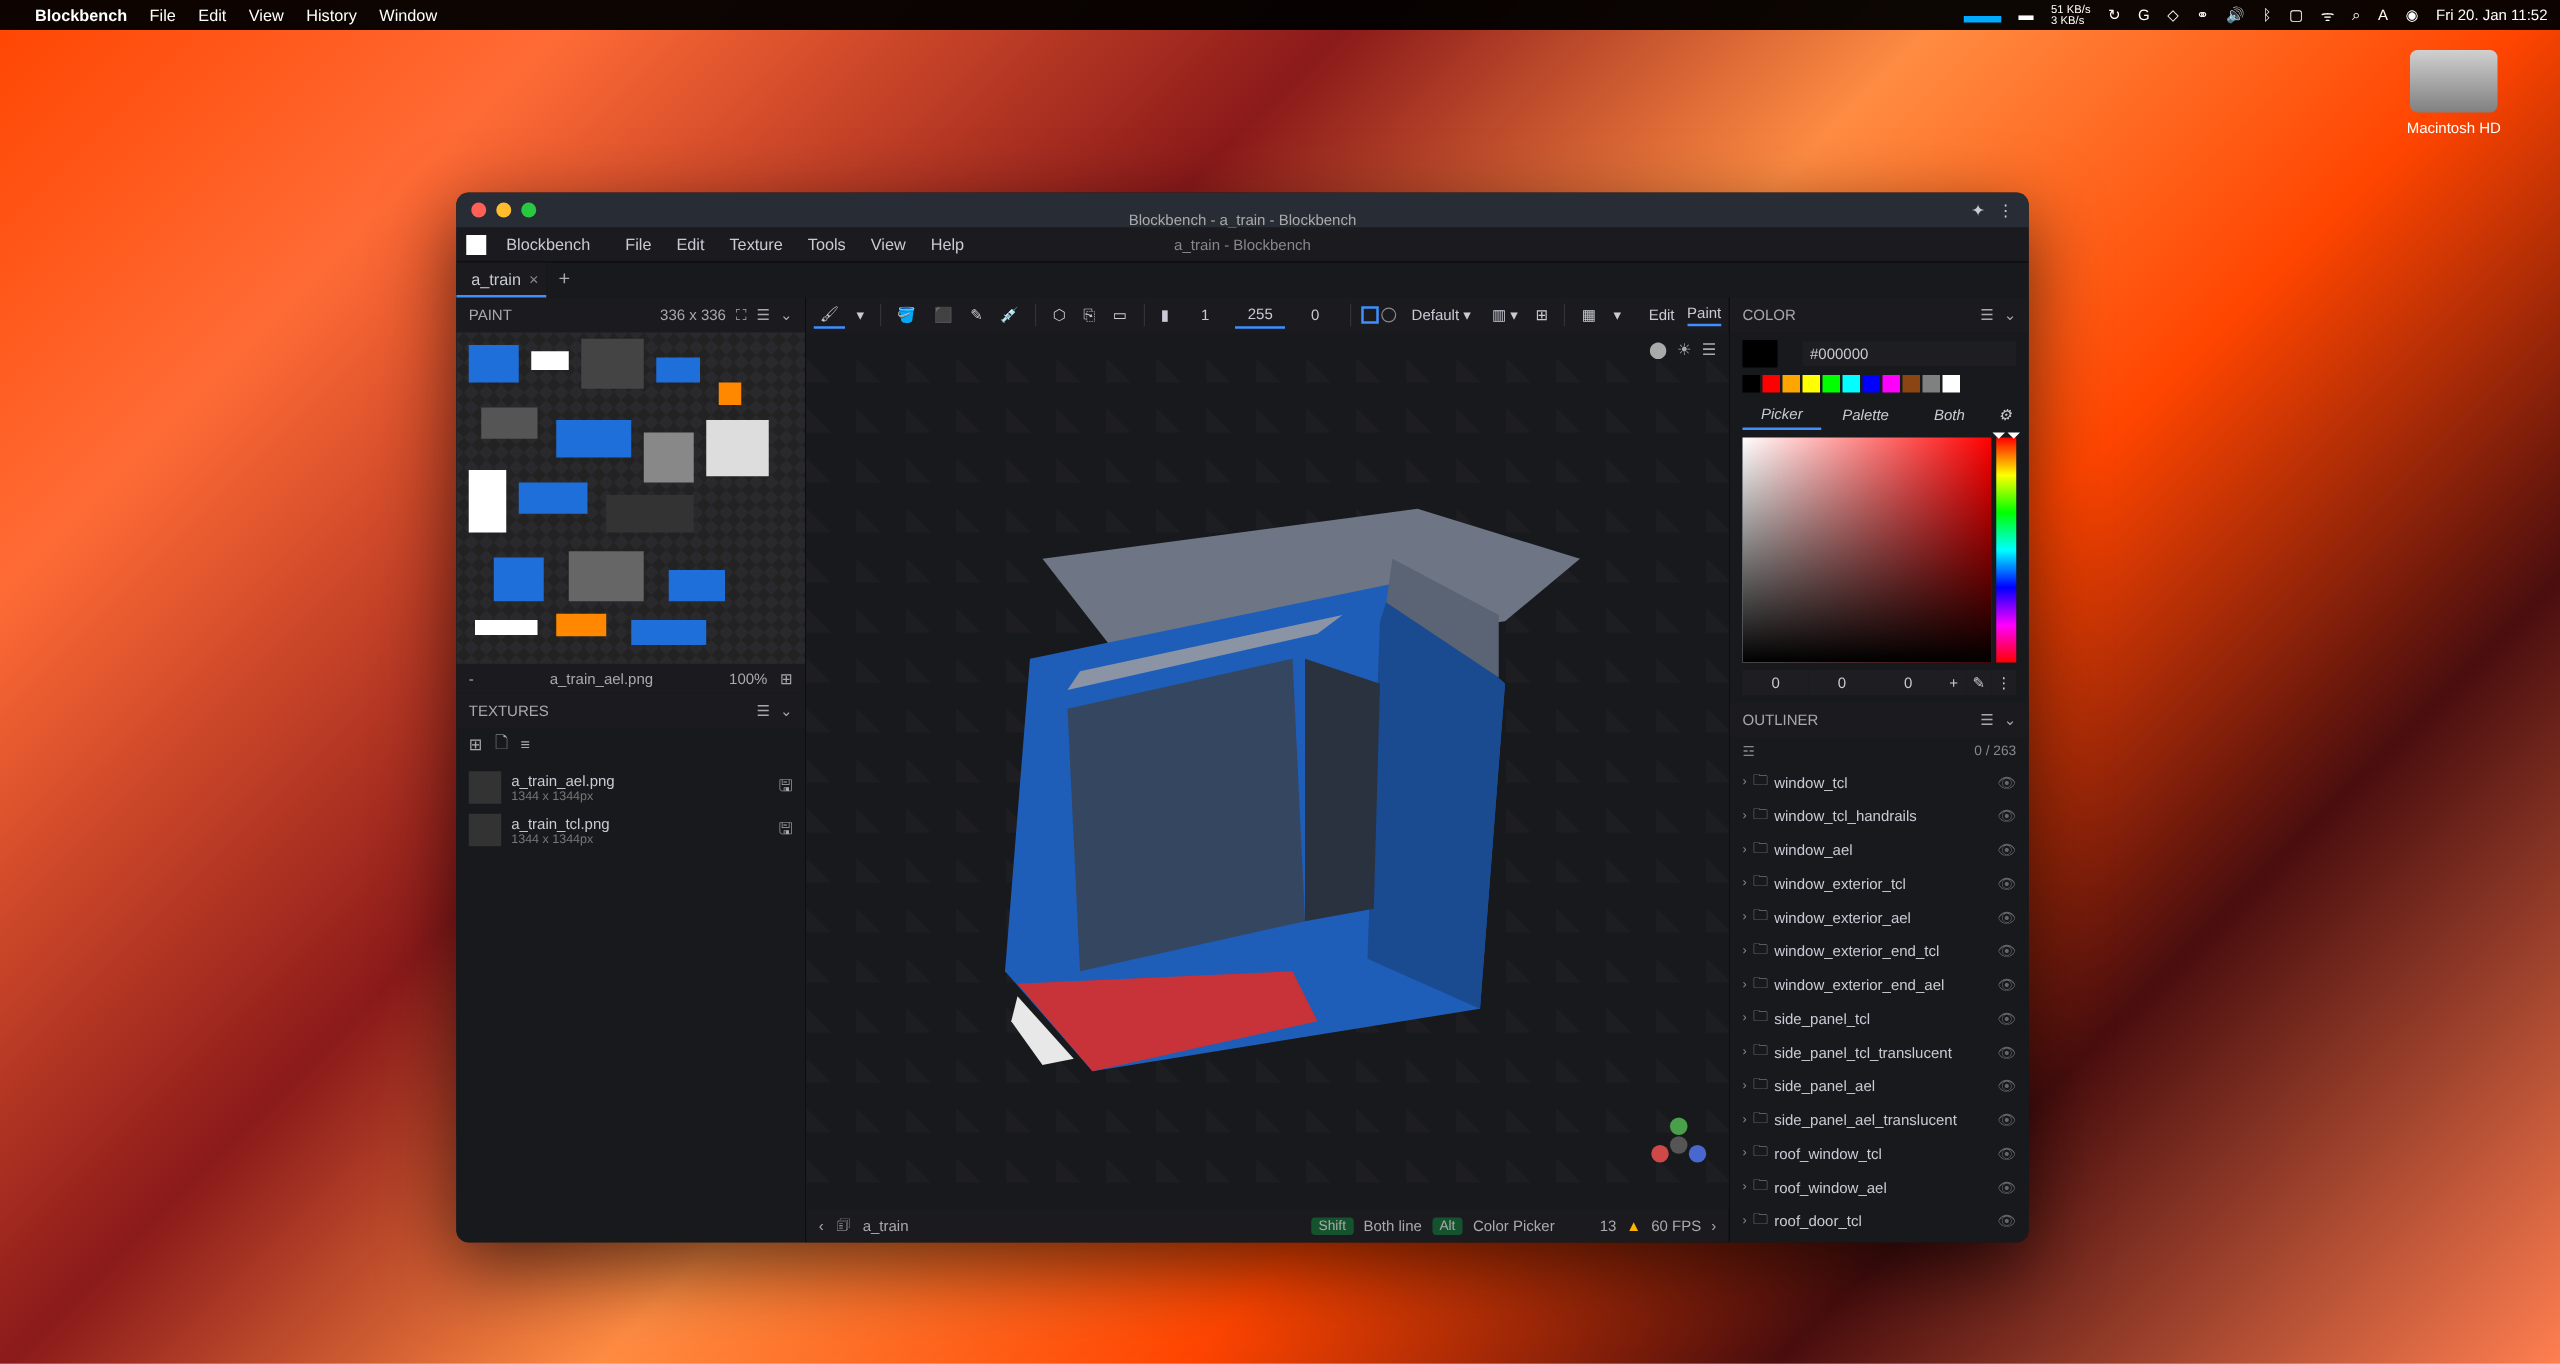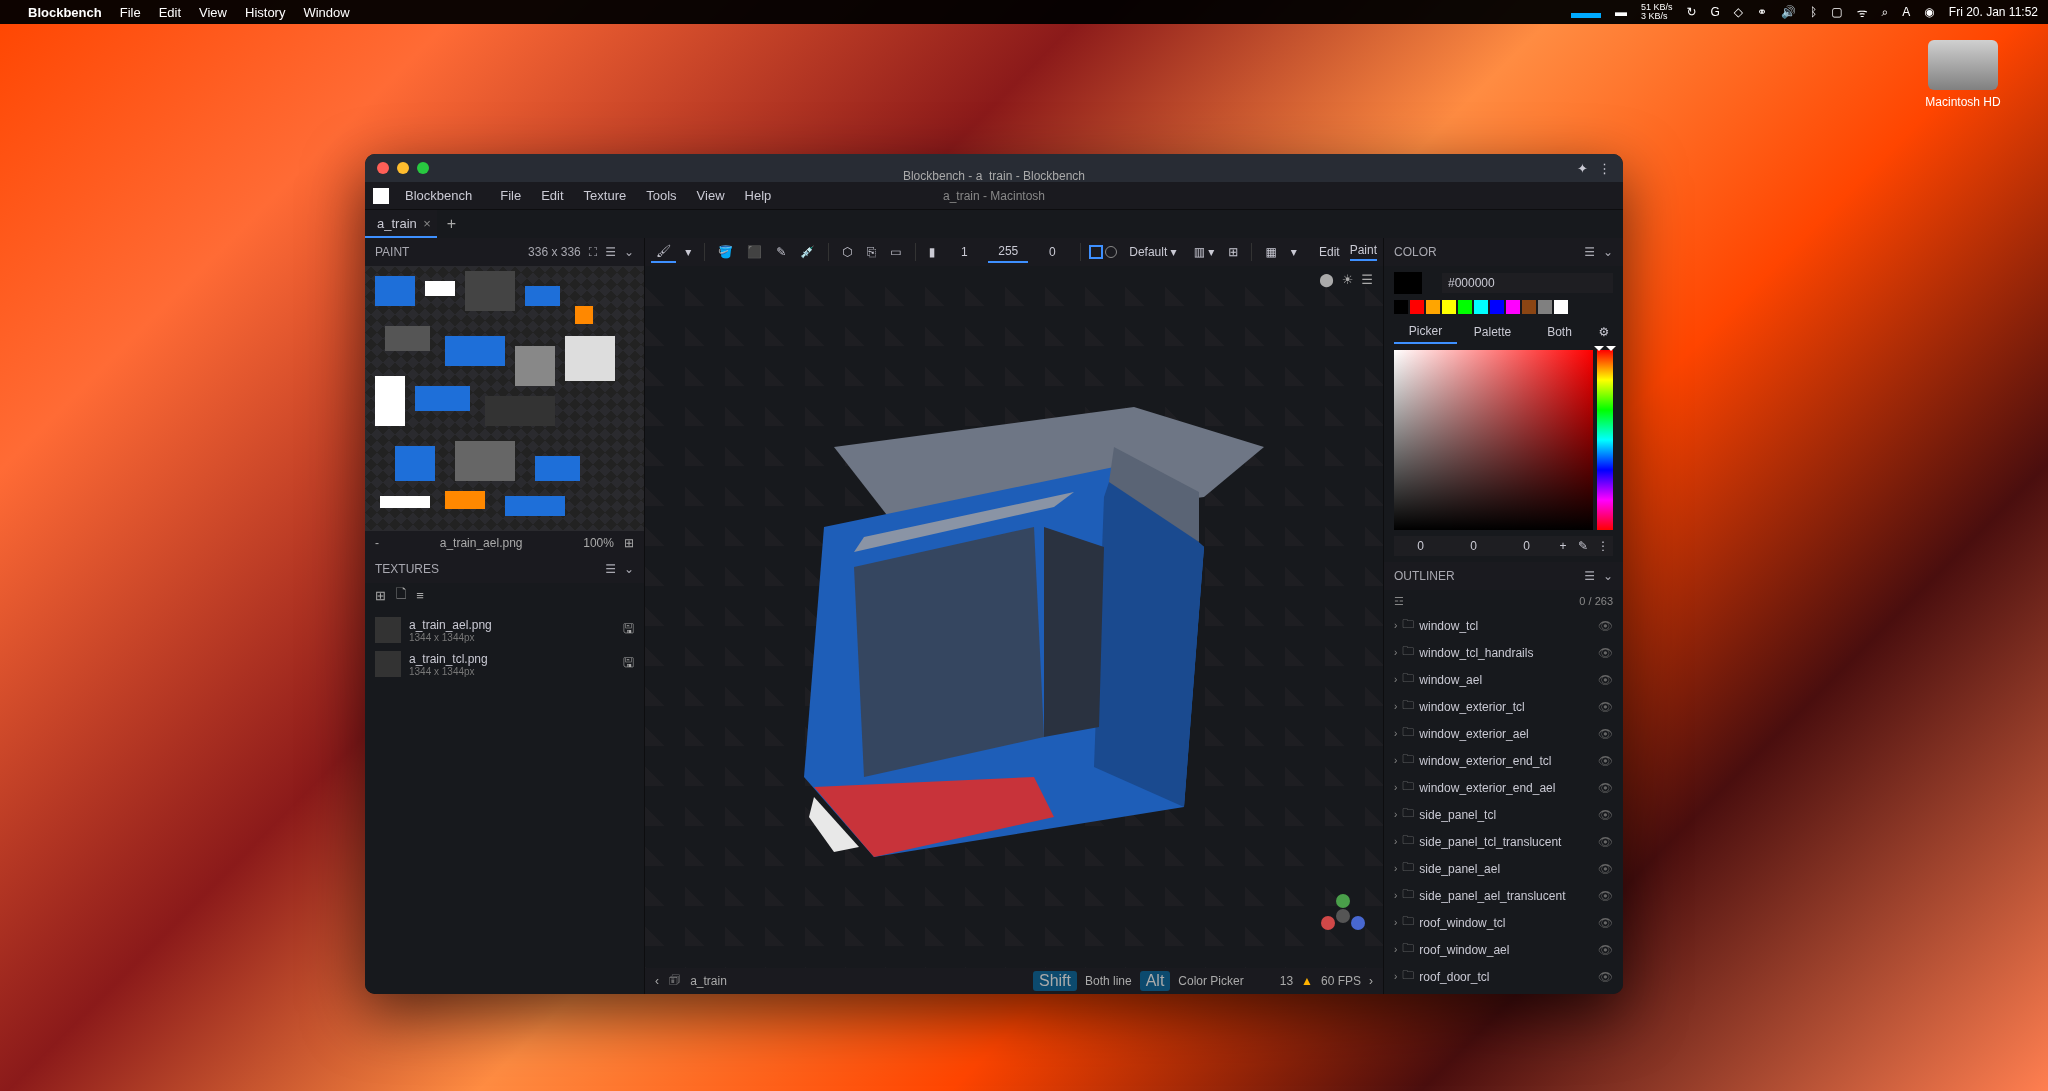--- a/index.html
+++ b/index.html
@@ -70,32 +70,32 @@
 .toolbar .right { margin-left:auto; display:flex; gap:10px; align-items:center; }
 .toolbar .right .modelab { border-bottom:2px solid #3e90ff; padding-bottom:2px; }
 
 .viewport { flex:1; position:relative; background-image:linear-gradient(45deg,#1e1e22 25%,#17191d 25%),linear-gradient(-45deg,#1e1e22 25%,#17191d 25%),linear-gradient(45deg,#17191d 75%,#1e1e22 75%),linear-gradient(-45deg,#17191d 75%,#1e1e22 75%); background-size:40px 40px; }
 .viewport svg.model { position:absolute; left:50%; top:50%; transform:translate(-50%,-50%); }
 .viewport .corner { position:absolute; top:6px; right:10px; display:flex; gap:8px; color:#aaa; }
 .gizmo { position:absolute; bottom:30px; right:18px; width:44px; height:44px; }
 .gizmo .ball { width:14px; height:14px; border-radius:50%; position:absolute; }
 
 .statusbar { height:26px; background:#1a1a1f; display:flex; align-items:center; padding:0 10px; font-size:12px; gap:10px; color:#aaa; }
-.statusbar .key { background:#0c4a6e; padding:1px 6px; border-radius:3px; font-size:16px; }
+.statusbar .key { background:#14532d; padding:1px 6px; border-radius:3px; font-size:11px; }
 .statusbar .mid { margin-left:auto; display:flex; gap:8px; align-items:center; }
 .statusbar .warn { color:#ffb300; }
 
 
 .rightcol { width:240px; display:flex; flex-direction:column; background:#17191d; border-left:1px solid #0d0d0f; }
 .colorbox { padding:6px 10px; display:flex; gap:20px; align-items:center; }
 .colorbox .sw { width:28px; height:22px; background:#000; }
 .colorbox .hex { background:#1e1e22; padding:3px 6px; font-size:12px; flex:1; }
 .palrow { display:flex; padding:0 10px 6px; gap:2px; }
 .palrow span { width:14px; height:14px; }
-.picktabs { display:flex; padding:0 10px; gap:4px; font-size:12px; align-items:center; }
+.picktabs { display:flex; padding:0 10px; gap:4px; font-size:12px; align-items:center;font-style:italic; }
 .picktabs span { flex:1; text-align:center; padding:4px 0; }
 .picktabs span.on { border-bottom:2px solid #3e90ff; }
 .picktabs .gear { flex:0 0 auto; width:18px; }
 .colorpicker { height:180px; margin:6px 10px; display:flex; gap:4px; }
 .satval { flex:1; background:linear-gradient(to top,#000,transparent),linear-gradient(to right,#fff,#ff0000); position:relative; }
 .hue { width:16px; background:linear-gradient(#f00,#ff0,#0f0,#0ff,#00f,#f0f,#f00); position:relative; }
 .hue::before { content:''; position:absolute; top:-4px; left:-3px; border:5px solid transparent; border-top-color:#fff; }
 .hue::after { content:''; position:absolute; top:-4px; right:-3px; border:5px solid transparent; border-top-color:#fff; }
 .rgbrow { display:flex; padding:0 10px 6px; gap:0; font-size:12px; }
 .rgbrow span { flex:1; text-align:center; padding:3px 0; background:#1e1e22; }
@@ -167,21 +167,21 @@
 
   <div class="appmenu">
     <div class="logo"></div>
     <span class="brand">Blockbench</span>
     <span>File</span>
     <span>Edit</span>
     <span>Texture</span>
     <span>Tools</span>
     <span>View</span>
     <span>Help</span>
-    <div class="sub">a_train - Macintosh</div>
+    <div class="sub">a_train - Blockbench</div>
   </div>
 
   <div class="tabs">
     <div class="tab">
       <span>a_train</span>
       <span class="x">×</span>
     </div>
     <div class="newtab">+</div>
   </div>
 

